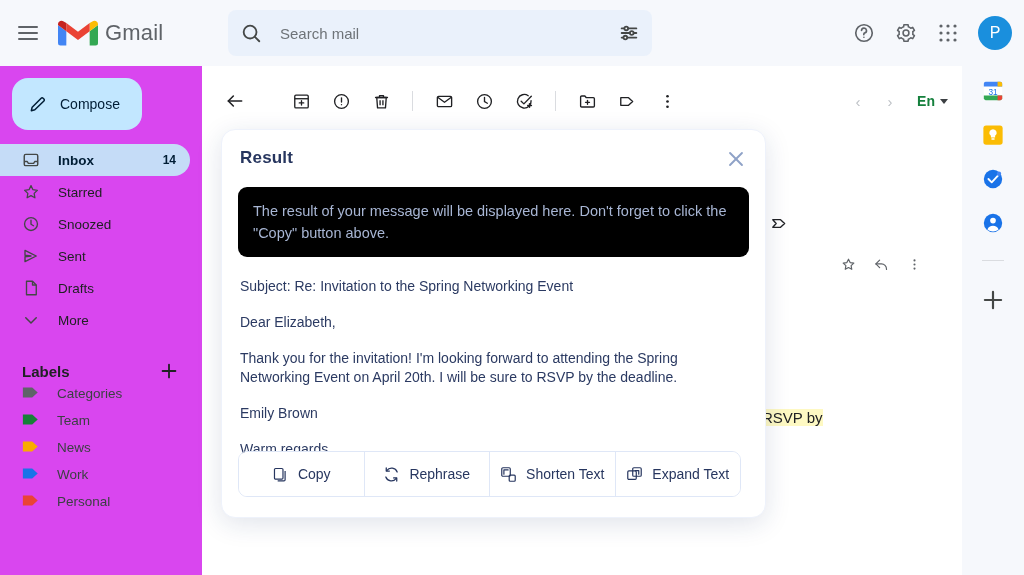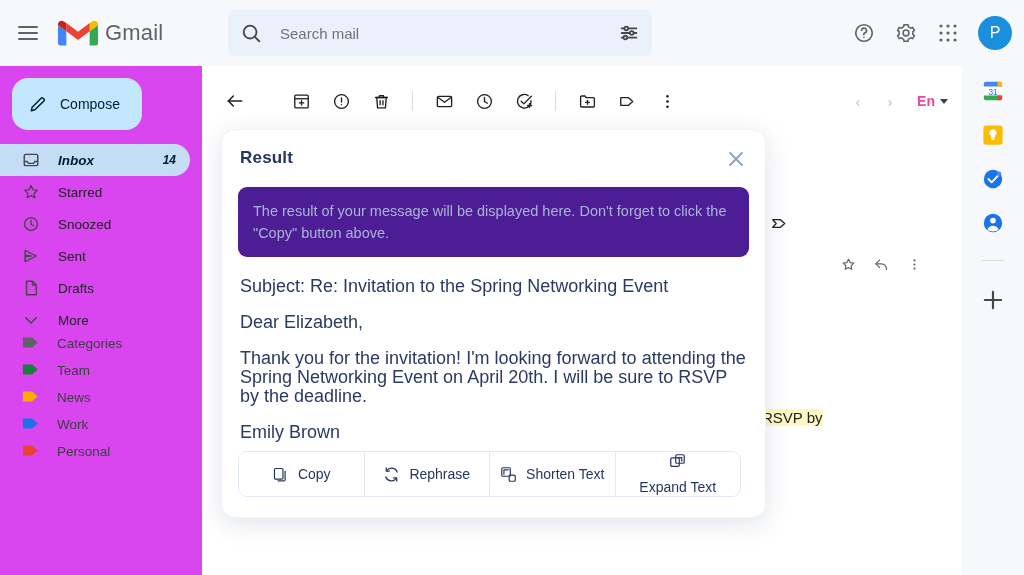--- a/index.html
+++ b/index.html
@@ -67,21 +67,21 @@
     color: #001d35; font-size: 14px; width: fit-content;
   }
   .compose svg { width: 20px; height: 20px; }
 
   .navlist { padding-right: 12px; }
   .navitem {
     display: flex; align-items: center; height: 32px;
     border-radius: 0 16px 16px 0; padding-left: 22px; cursor: pointer;
     color: #202124; font-size: 13.5px; gap: 18px;
   }
-  .navitem.active { background: #c5dcf7; font-weight: bold; color:#001d35;font-style:italic; }
+  .navitem.active { background: #c5dcf7; font-weight: bold; color:#001d35; }
   .navitem .nico { width: 18px; height: 18px; flex: 0 0 18px; color: #444746; display:flex;align-items:center;justify-content:center;}
   .navitem .lbl { flex: 1; }
   .navitem .cnt { font-size: 12px; margin-right: 14px; }
 
   .labels-head {
     display: flex; align-items: center; justify-content: space-between;
     padding: 16px 22px 4px 22px; margin-top: 8px;
   }
   .labels-head .t { font-size: 15px; color: #202124; font-weight: bold; }
   .labels-head .plus { width: 22px; height: 22px; cursor: pointer; color:#202124; }
@@ -107,21 +107,21 @@
   }
   .tdiv { width: 1px; height: 20px; background: #dadce0; margin: 0 10px; }
 
   .pager {
     position: absolute; right: 14px; top: 0; height: 52px;
     display: flex; align-items: center; gap: 2px;
   }
   .pbtn { width: 30px; height: 30px; display:flex;align-items:center;justify-content:center;
           color:#bdc1c6; cursor:pointer; font-size: 15px; }
   .lang { display: flex; align-items: center; gap: 5px; margin-left: 10px; cursor: pointer;
-          font-size: 14px; color: #ec4899; font-weight: bold;}
+          font-size: 14px; color: #15803d; font-weight: bold;}
   .lang .car { width:0;height:0;border-left:4px solid transparent;border-right:4px solid transparent;border-top:5px solid #3c4043;}
 
   
   .msgrow1 { position: absolute; left: 560px; top: 136px; width: 400px; height: 30px;
              display:flex; align-items:center; }
   .msgrow1 .labelico { position:absolute; left: 8px; top: 3px; color:#202124;}
   .msgrow2 { position: absolute; right: 40px; top: 182px; display:flex; gap: 18px; color:#5f6368; align-items:center;}
   .bodytext {
     position: absolute; left: 560px; top: 334px; font-size: 15px; color: #202124;
     white-space: nowrap;
@@ -144,37 +144,37 @@
     background: #ffffff; border-radius: 14px;
     border: 1px solid #eef2fb;
     box-shadow: 0 6px 26px rgba(23,43,99,.13);
     padding: 18px 16px 0 16px;
   }
   .modal-head { display: flex; align-items: flex-start; justify-content: space-between; padding: 0 2px; }
   .modal-title { font-size: 17px; font-weight: bold; color: #27365f; letter-spacing:.2px;}
   .modal-close { width: 22px; height: 22px; cursor: pointer; color: #8fa2c7; }
 
   .resultbox {
-    margin-top: 17px; background: #4c1d95; border-radius: 9px;
+    margin-top: 17px; background: #000000; border-radius: 9px;
     padding: 13px 15px; color: #a8b6d4; font-size: 14.5px; line-height: 22px;
   }
-  .emailbody { margin-top: 20px; padding: 0 2px; color: #2b3a62; font-size: 18px; line-height: 19px; }
+  .emailbody { margin-top: 20px; padding: 0 2px; color: #2b3a62; font-size: 14px; line-height: 19px; }
   .emailbody p { margin-bottom: 17px; }
   .emailbody p:last-child { margin-bottom: 0; }
 
   .actions {
     position: absolute; left: 16px; right: 24px; bottom: 20px;
     display: flex; border: 1px solid #dfe7f7; border-radius: 9px; overflow: hidden;
   }
   .actbtn {
     flex: 1; height: 44px; display: flex; align-items: center; justify-content: center;
     gap: 9px; font-size: 14px; color: #27365f; cursor: pointer;
     border-right: 1px solid #dfe7f7; background: #fff;
   }
-  .actbtn:last-child { border-right: none; flex-direction: column; }
+  .actbtn:last-child { border-right: none; }
   .actbtn svg { width: 17px; height: 17px; flex:0 0 17px; }
 </style>
 </head>
 <body>
 
 <div id="app">
 
   <div class="topbar">
     <div class="hamburger">
       <span></span>
@@ -302,20 +302,27 @@
       <div class="navitem">
         <span class="nico">
           <svg width="18" height="18" viewBox="0 0 24 24" fill="none" stroke="currentColor" stroke-width="2" stroke-linecap="round" stroke-linejoin="round">
             <path d="M5 9l7 7 7-7"></path>
           </svg>
         </span>
         <span class="lbl">More</span>
       </div>
     </div>
 
+    <div class="labels-head">
+      <span class="t">Labels</span>
+      <svg class="plus" viewBox="0 0 24 24" fill="none" stroke="currentColor" stroke-width="2" stroke-linecap="round">
+        <line x1="12" y1="5" x2="12" y2="19"></line>
+          <line x1="5" y1="12" x2="19" y2="12"></line>
+      </svg>
+    </div>
 
     <div>
       <div class="labelitem">
         <svg class="tag" viewBox="0 0 20 15">
           <path fill="#5f6368" d="M1 1.5h11l6.5 6-6.5 6H1z"></path>
         </svg>
         <span>Categories</span>
       </div>
       <div class="labelitem">
         <svg class="tag" viewBox="0 0 20 15">

